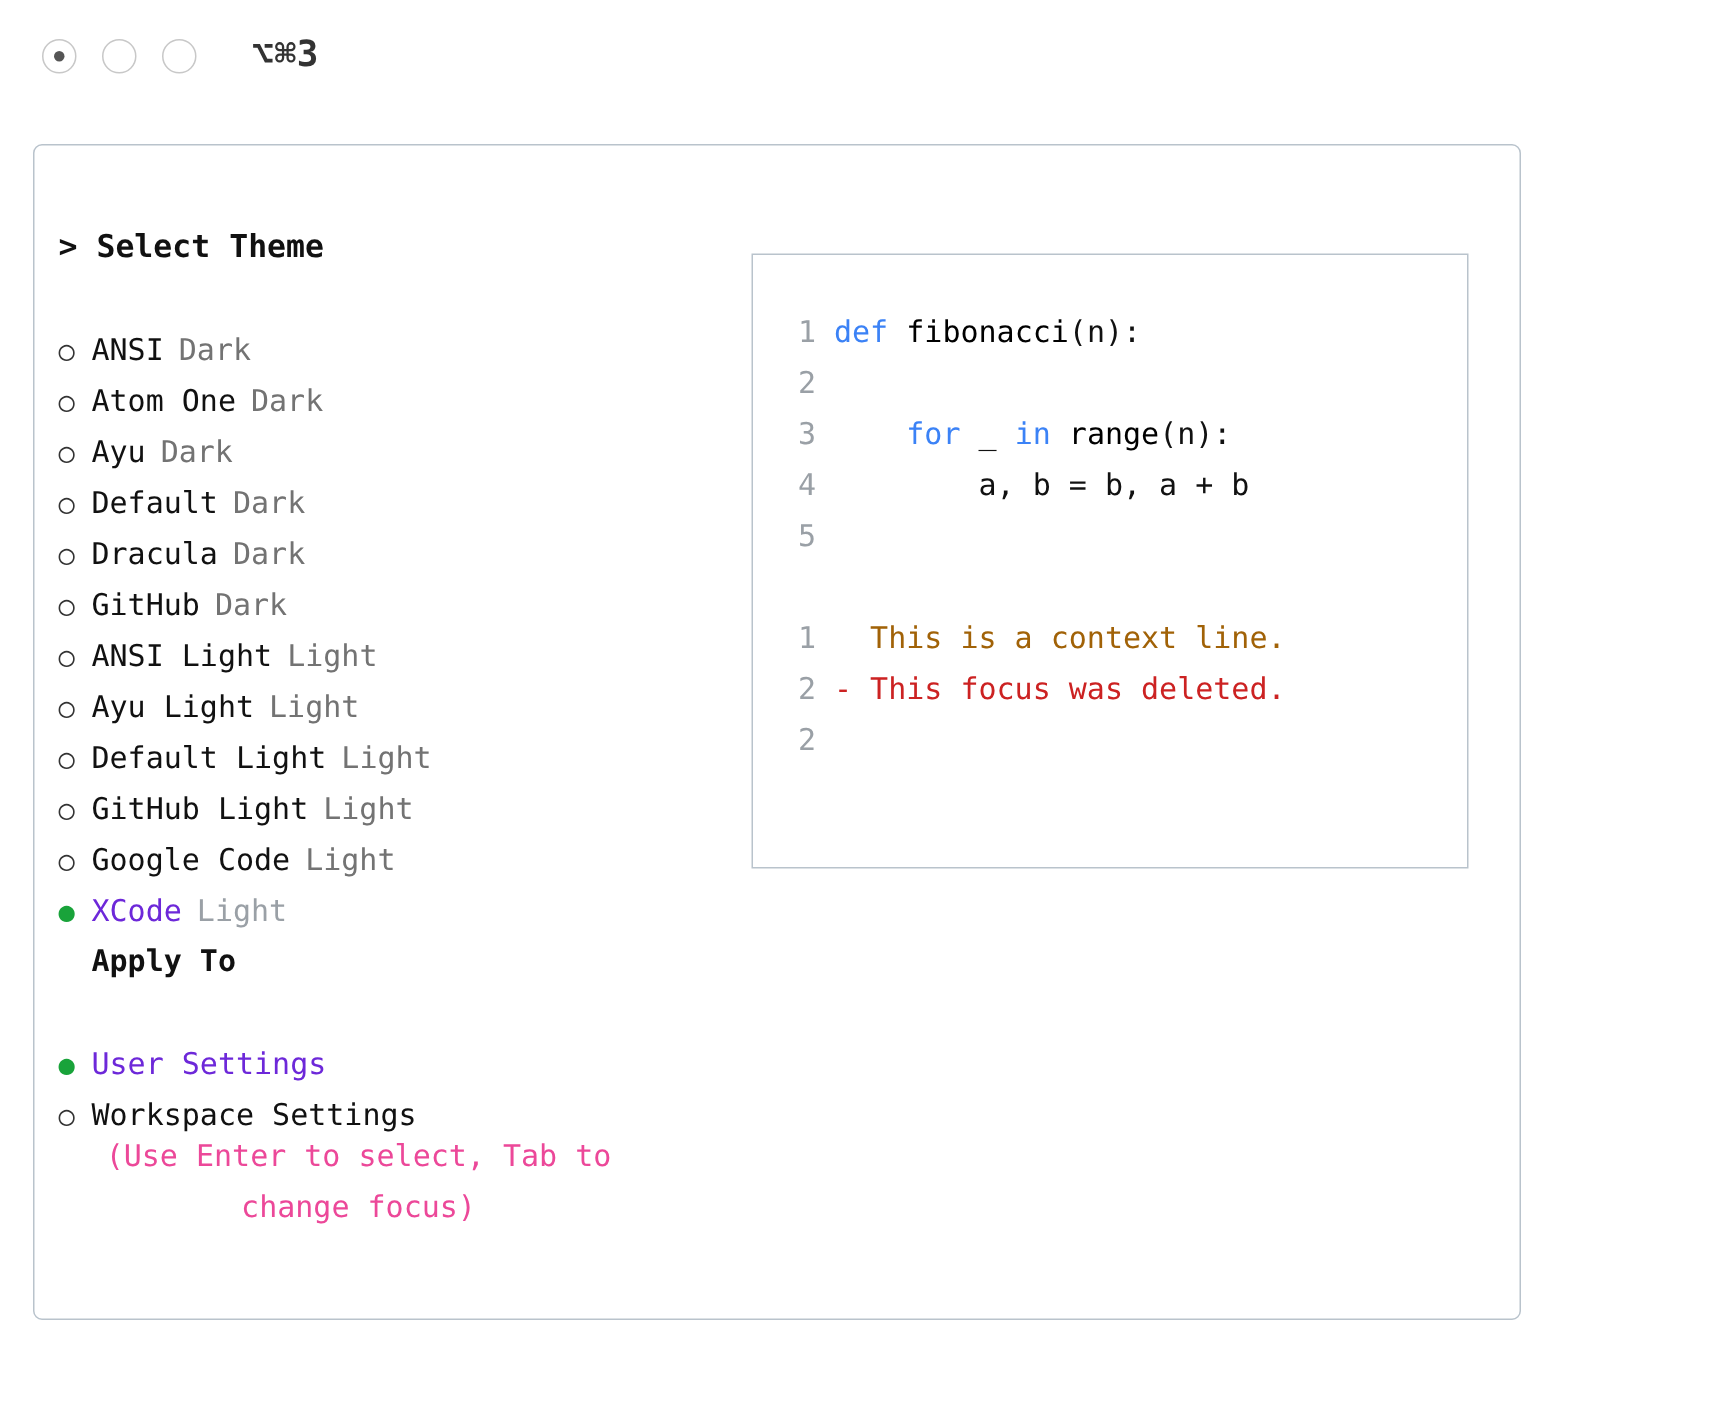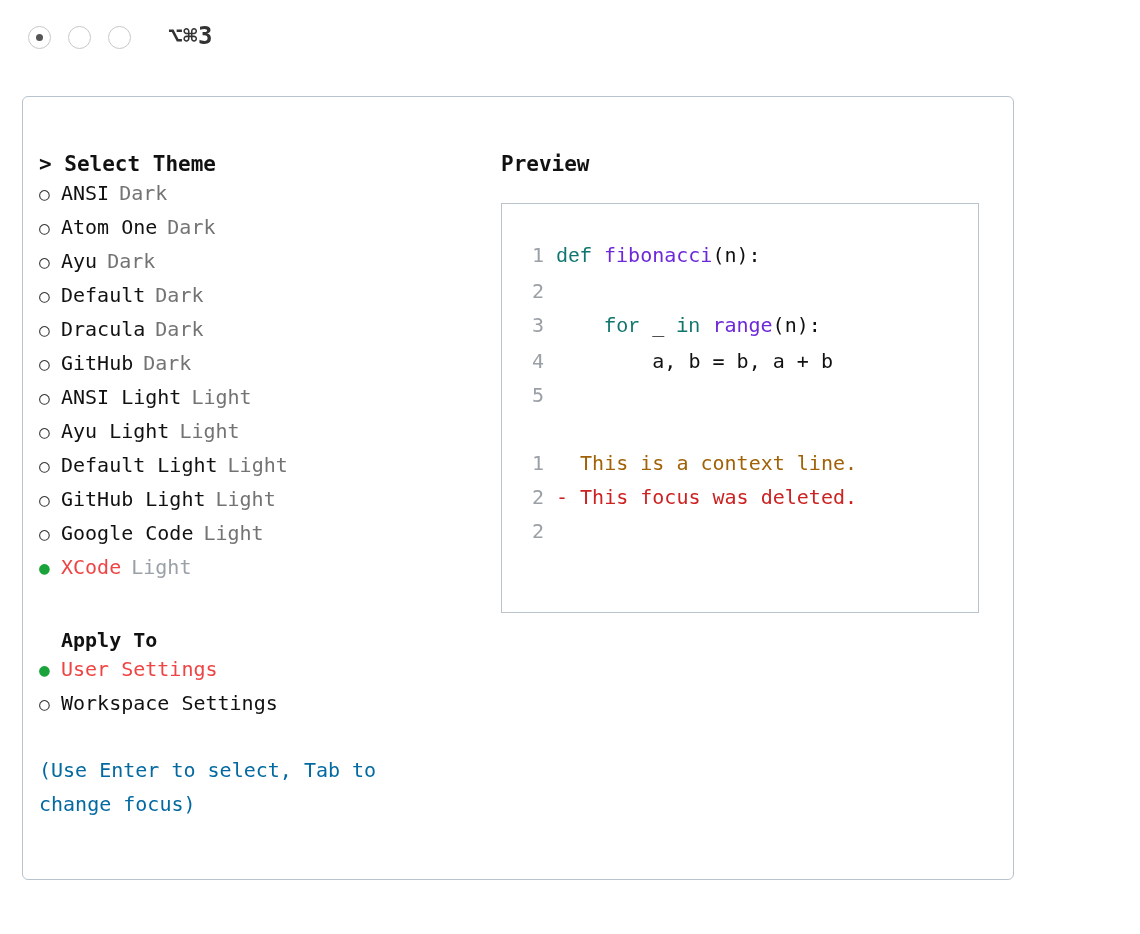--- a/index.html
+++ b/index.html
@@ -107,23 +107,24 @@
     width: 22px;
     flex: 0 0 22px;
     color: #333333;
     font-size: 18px;
   }
   .bullet.selected {
     color: #19a33a;
   }
   .row .label {
     color: #111111;
+    margin-top: 40px;
   }
   .row.selected .label {
-    color: #ef4444;
+    color: #6d28d9;
   }
   .row .variant {
     color: #737373;
     margin-left: 10px;
   }
   .row.selected .variant {
     color: #9aa0a6;
   }
   .apply-header {
     font-size: 20px;
@@ -133,24 +134,25 @@
     line-height: 34px;
     white-space: pre;
     font-weight: bold;
   }
   .spacer {
     height: 34px;
   }
   .hint {
     margin-top: 28px;
     font-size: 20px;
-    color: #0369a1;
+    color: #ec4899;
     line-height: 34px;
     width: 400px;
     white-space: pre-wrap;
+    text-align: center;
   }
   .preview-title {
     font-size: 21px;
     font-weight: bold;
     color: #111111;
     line-height: 34px;
   }
   .preview-box {
     margin-top: 22px;
     width: 478px;
@@ -167,22 +169,22 @@
     white-space: pre;
     padding-left: 16px;
   }
   .lno {
     color: #9aa0a6;
     width: 26px;
     text-align: right;
     flex: 0 0 26px;
     margin-right: 12px;
   }
-  .kw    { color: #0f766e; font-family: Liberation Mono, monospace; }
-  .fn    { color: #6d28d9; }
+  .kw    { color: #3b82f6; }
+  .fn    { color: #000000; }
   .num   { color: #2f3fc6; }
   .plain { color: #111111; }
   .ctx   { color: #a16207; }
   .del   { color: #cc2222; }
   .add   { color: #19a33a; }
   .gap   { height: 34px; }
 </style>
 </head>
 <body>
 
@@ -222,21 +224,20 @@
       <div class="apply-header">Apply To</div>
       <div class="list" id="apply-list">
           <div class="row selected"><span class="bullet selected">●</span><span class="label">User Settings</span></div>
           <div class="row"><span class="bullet">○</span><span class="label">Workspace Settings</span></div>
         </div>
 
       <div class="hint">(Use Enter to select, Tab to change focus)</div>
     </div>
 
     <div class="right-col">
-      <div class="preview-title">Preview</div>
       <div class="preview-box">
         <div id="code-block">
             <div class="code-line"><span class="lno">1</span><span><span class="kw">def </span><span class="fn">fibonacci</span><span class="plain">(n):</span></span></div>
             <div class="code-line"><span class="lno">2</span></div>
             <div class="code-line"><span class="lno">3</span><span><span class="plain">    </span><span class="kw">for</span><span class="plain"> _ </span><span class="kw">in</span><span class="plain"> </span><span class="fn">range</span><span class="plain">(n):</span></span></div>
             <div class="code-line"><span class="lno">4</span><span><span class="plain">        a, b = b, a + b</span></span></div>
             <div class="code-line"><span class="lno">5</span></div>
           </div>
         <div class="gap"></div>
         <div id="diff-block">

